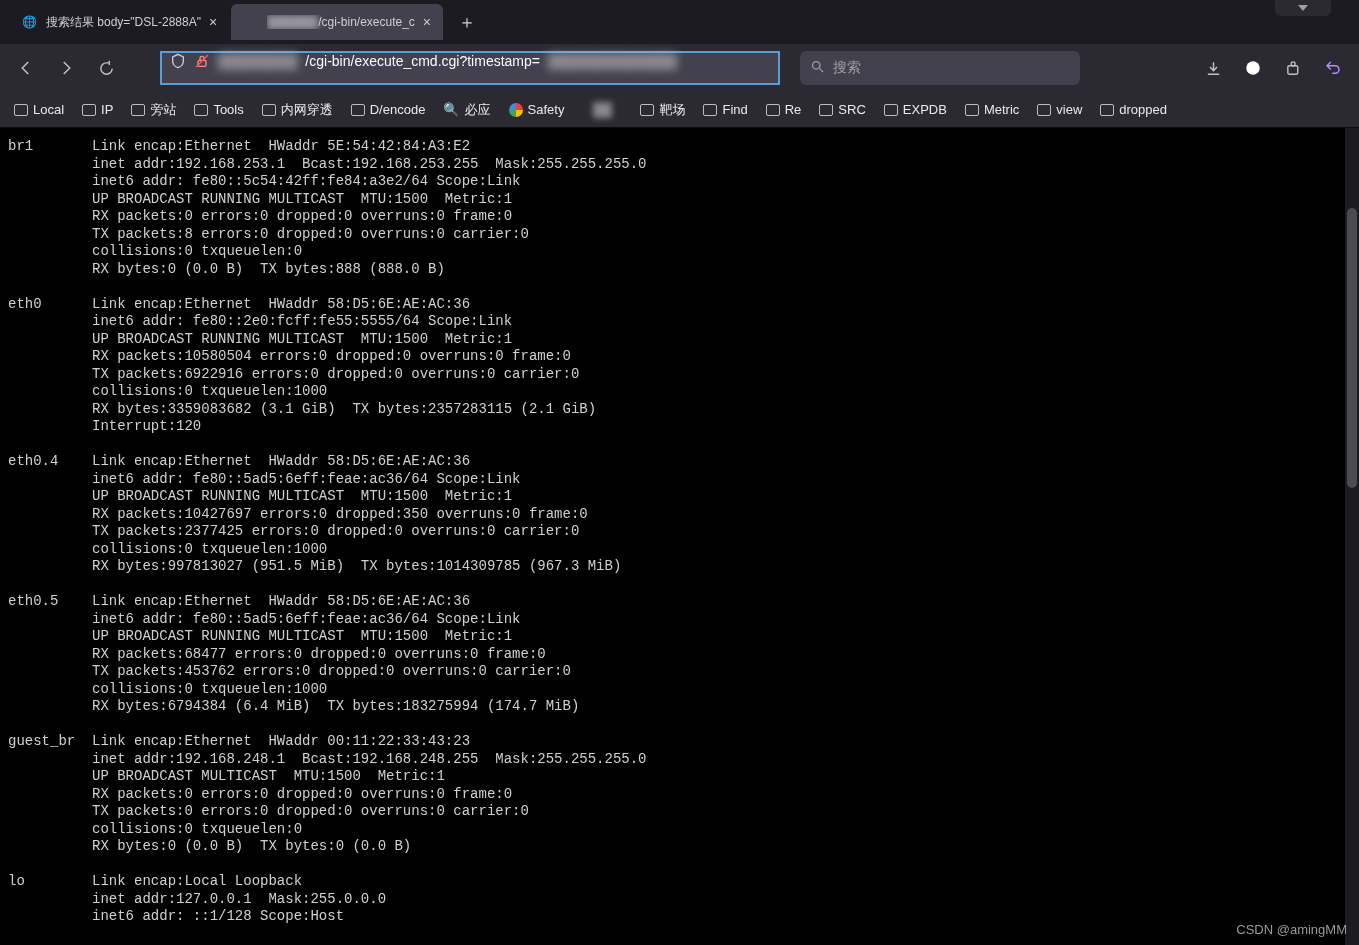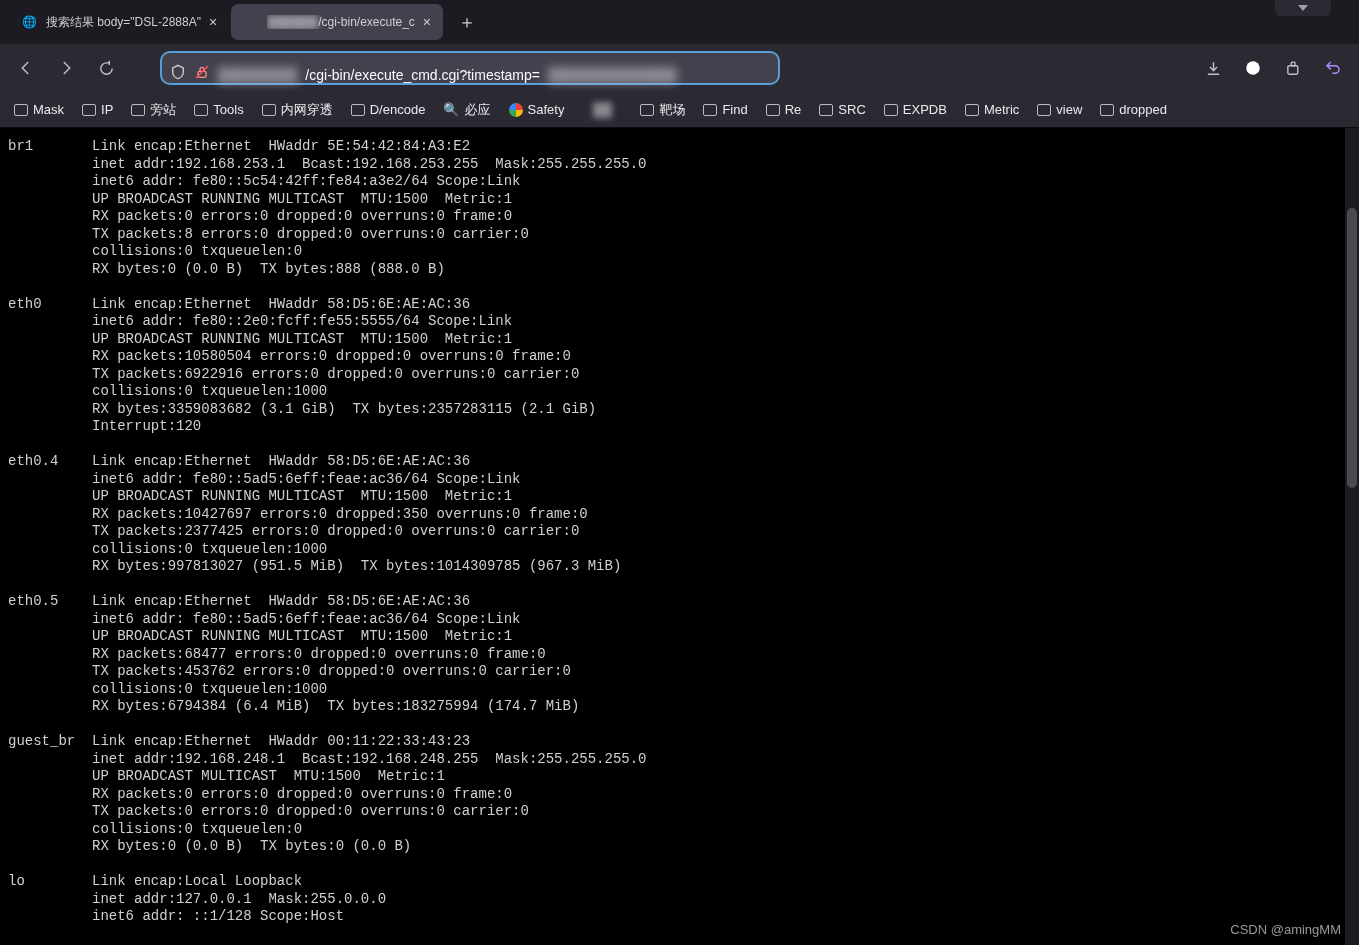--- a/index.html
+++ b/index.html
@@ -25,43 +25,43 @@
   padding: 0 12px;
   display: flex;
   align-items: center;
   gap: 8px;
   font-size: 12px;
   color: #cfcfd4;
   border-radius: 6px 6px 0 0;
   max-width: 240px;
   cursor: pointer;
 }
-.tab.active { background: #42414d; border-radius: 7px; }
+.tab.active { background: #42414d; }
 .tab .favicon { width: 16px; height: 16px; display: inline-flex; align-items: center; justify-content: center; }
 .tab .title { white-space: nowrap; overflow: hidden; text-overflow: ellipsis; flex: 1; }
 .tab .close { font-size: 14px; color: #ccc; }
 .tab .blur { filter: blur(3px); opacity:.6; }
 .newtab { width:32px; height:32px; display:flex; align-items:center; justify-content:center; font-size:18px; color:#cfcfd4; margin-left:6px; cursor:pointer; }
 .navbar {
   height: 48px;
   background: #2b2a33;
   display: flex;
   align-items: center;
   padding: 0 10px;
   gap: 8px;
 }
 .navbtn { width:32px; height:32px; display:flex; align-items:center; justify-content:center; color:#bfbfc6; border-radius:4px; cursor:pointer; }
 .urlbox {
   flex: 0 0 620px;
   height: 34px;
   background: #42414d;
   border: 2px solid #5b9dd9;
-  border-radius: 10px;
-  display: flex;
-  align-items: flex-end;
+  border-radius: 0;
+  display: flex;
+  align-items: flex-start;
   padding: 0 8px;
   gap: 8px;
   font-size: 14px;
   color: #cfcfd4;
   margin-left: 30px;
 }
 .urlbox .blurhost, .urlbox .blurqs { filter: blur(4px); opacity:.5; }
 .urlbox .path { color: #fbfbfe; }
 .searchbox {
   flex: 0 0 280px;
@@ -121,21 +121,21 @@
 .scrollthumb {
   position: absolute;
   left: 2px; right: 2px;
   top: 80px;
   height: 280px;
   background: #4a4a52;
   border-radius: 6px;
 }
 .watermark {
   position: absolute;
-  right: 18px;
+  right: 12px;
   bottom: 8px;
   font-size: 13px;
   color: #9898a0;
   font-family: -apple-system,sans-serif;
 }
 .indic {
   position: absolute;
   right: 28px;
   top: 0;
   width: 56px;
@@ -194,20 +194,29 @@
       <svg width="16" height="16" viewBox="0 0 24 24">
           <rect x="6" y="11" width="12" height="9" rx="2"></rect>
           <path d="M9 11 V8 a3 3 0 0 1 6 0 V11"></path>
           <line x1="3" y1="21" x2="21" y2="3" stroke="#ff5555"></line>
         </svg>
     </span>
     <span class="blurhost">████████</span>
     <span class="path">/cgi-bin/execute_cmd.cgi?timestamp=</span>
     <span class="blurqs">█████████████</span>
   </div>
+  <div class="searchbox">
+    <span>
+      <svg width="15" height="15" viewBox="0 0 24 24">
+          <circle cx="10" cy="10" r="6"></circle>
+          <line x1="15" y1="15" x2="21" y2="21"></line>
+        </svg>
+    </span>
+    <span>搜索</span>
+  </div>
   <div class="rightbtns">
     <div class="navbtn">
       <svg width="17" height="17" viewBox="0 0 24 24">
           <path d="M12 3 V15 M7 10 L12 15 L17 10 M4 20 H20"></path>
         </svg>
     </div>
     <div class="navbtn" style="color:#fff;">
       <svg width="18" height="18" viewBox="0 0 24 24">
           <circle cx="12" cy="12" r="9" fill="#fff" stroke="none"></circle>
           <text x="12" y="17" text-anchor="middle" fill="#2b2a33" font-size="14" font-weight="bold" font-family="sans-serif">i</text>
@@ -223,21 +232,21 @@
       <svg width="18" height="18" viewBox="0 0 24 24">
           <path d="M9 14 L4 9 L9 4 M4 9 H15 A5 5 0 0 1 15 19 H11"></path>
         </svg>
     </div>
   </div>
 </div>
 
 <div class="bkmbar" id="bkmbar">
     <div class="bkm">
       <span class="folder-icon"></span>
-      <span>Mask</span>
+      <span>Local</span>
     </div>
     <div class="bkm">
       <span class="folder-icon"></span>
       <span>IP</span>
     </div>
     <div class="bkm">
       <span class="folder-icon"></span>
       <span>旁站</span>
     </div>
     <div class="bkm">

